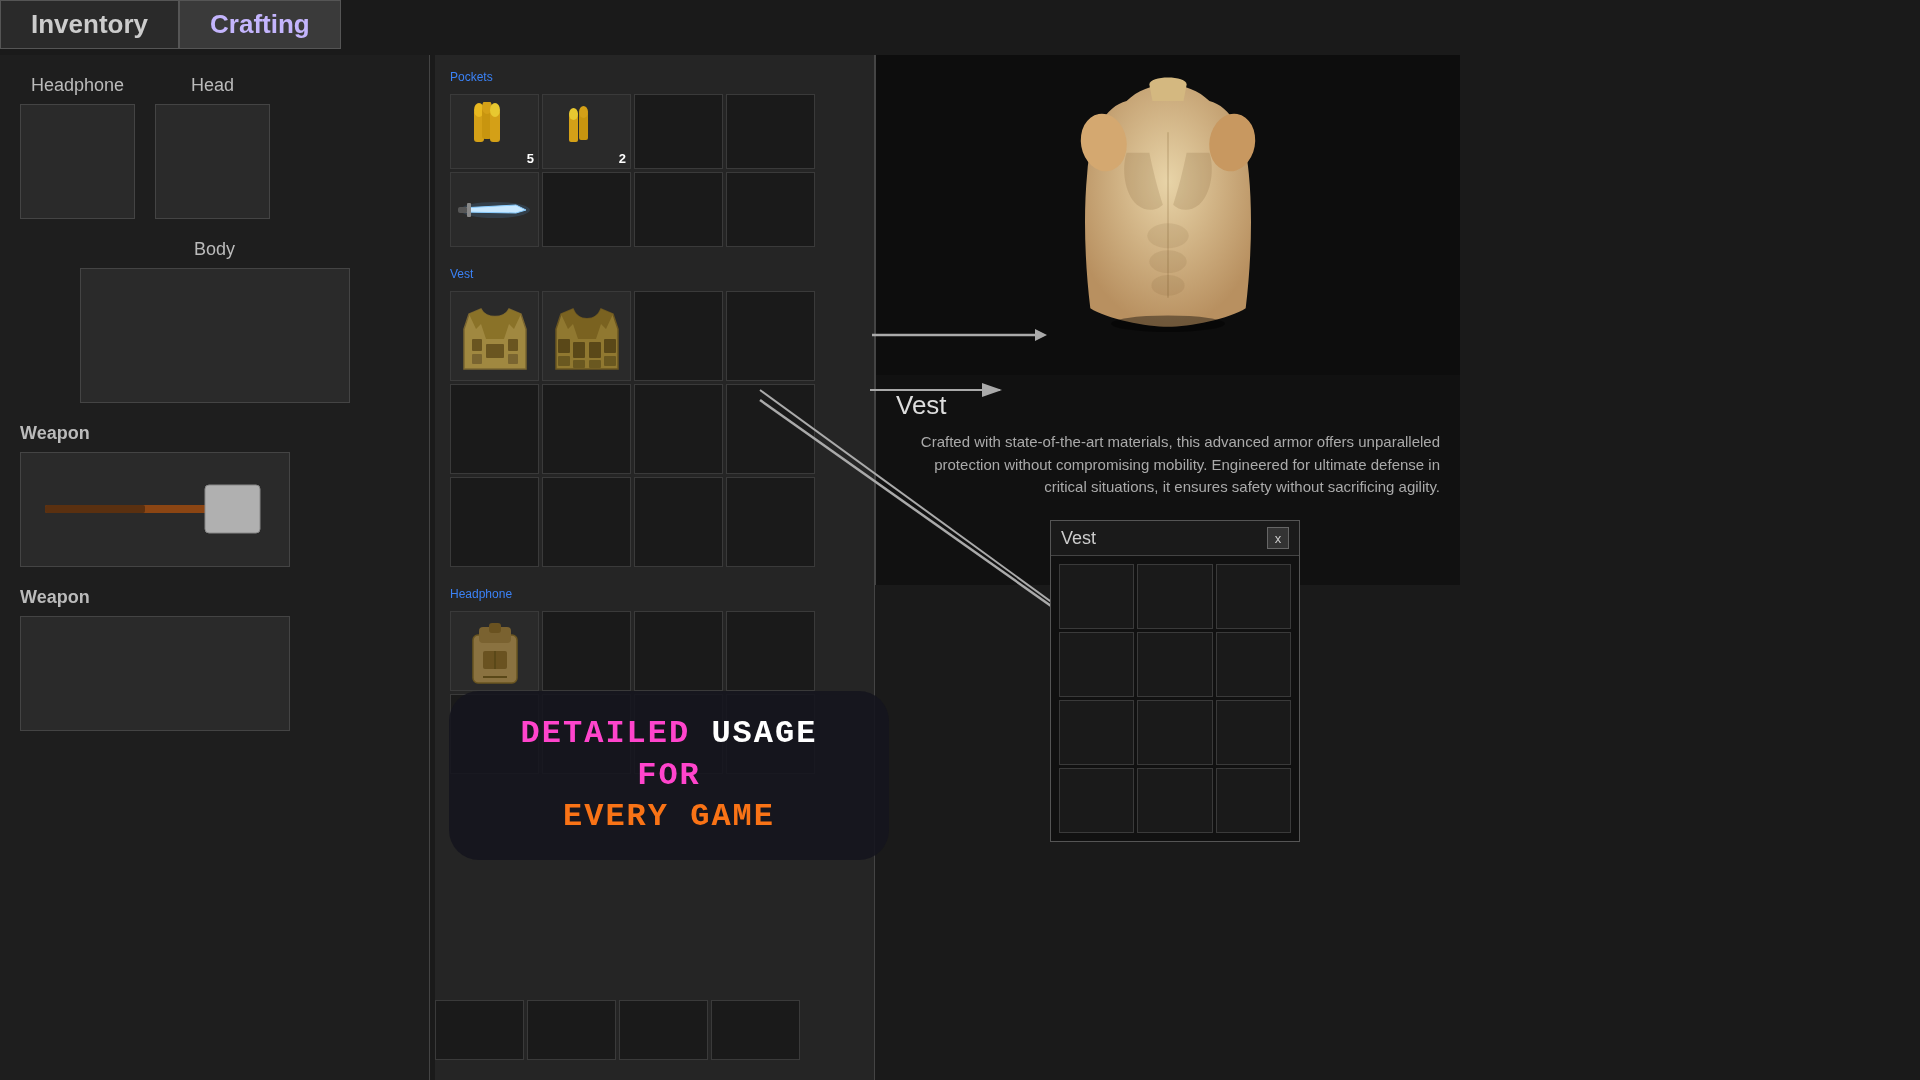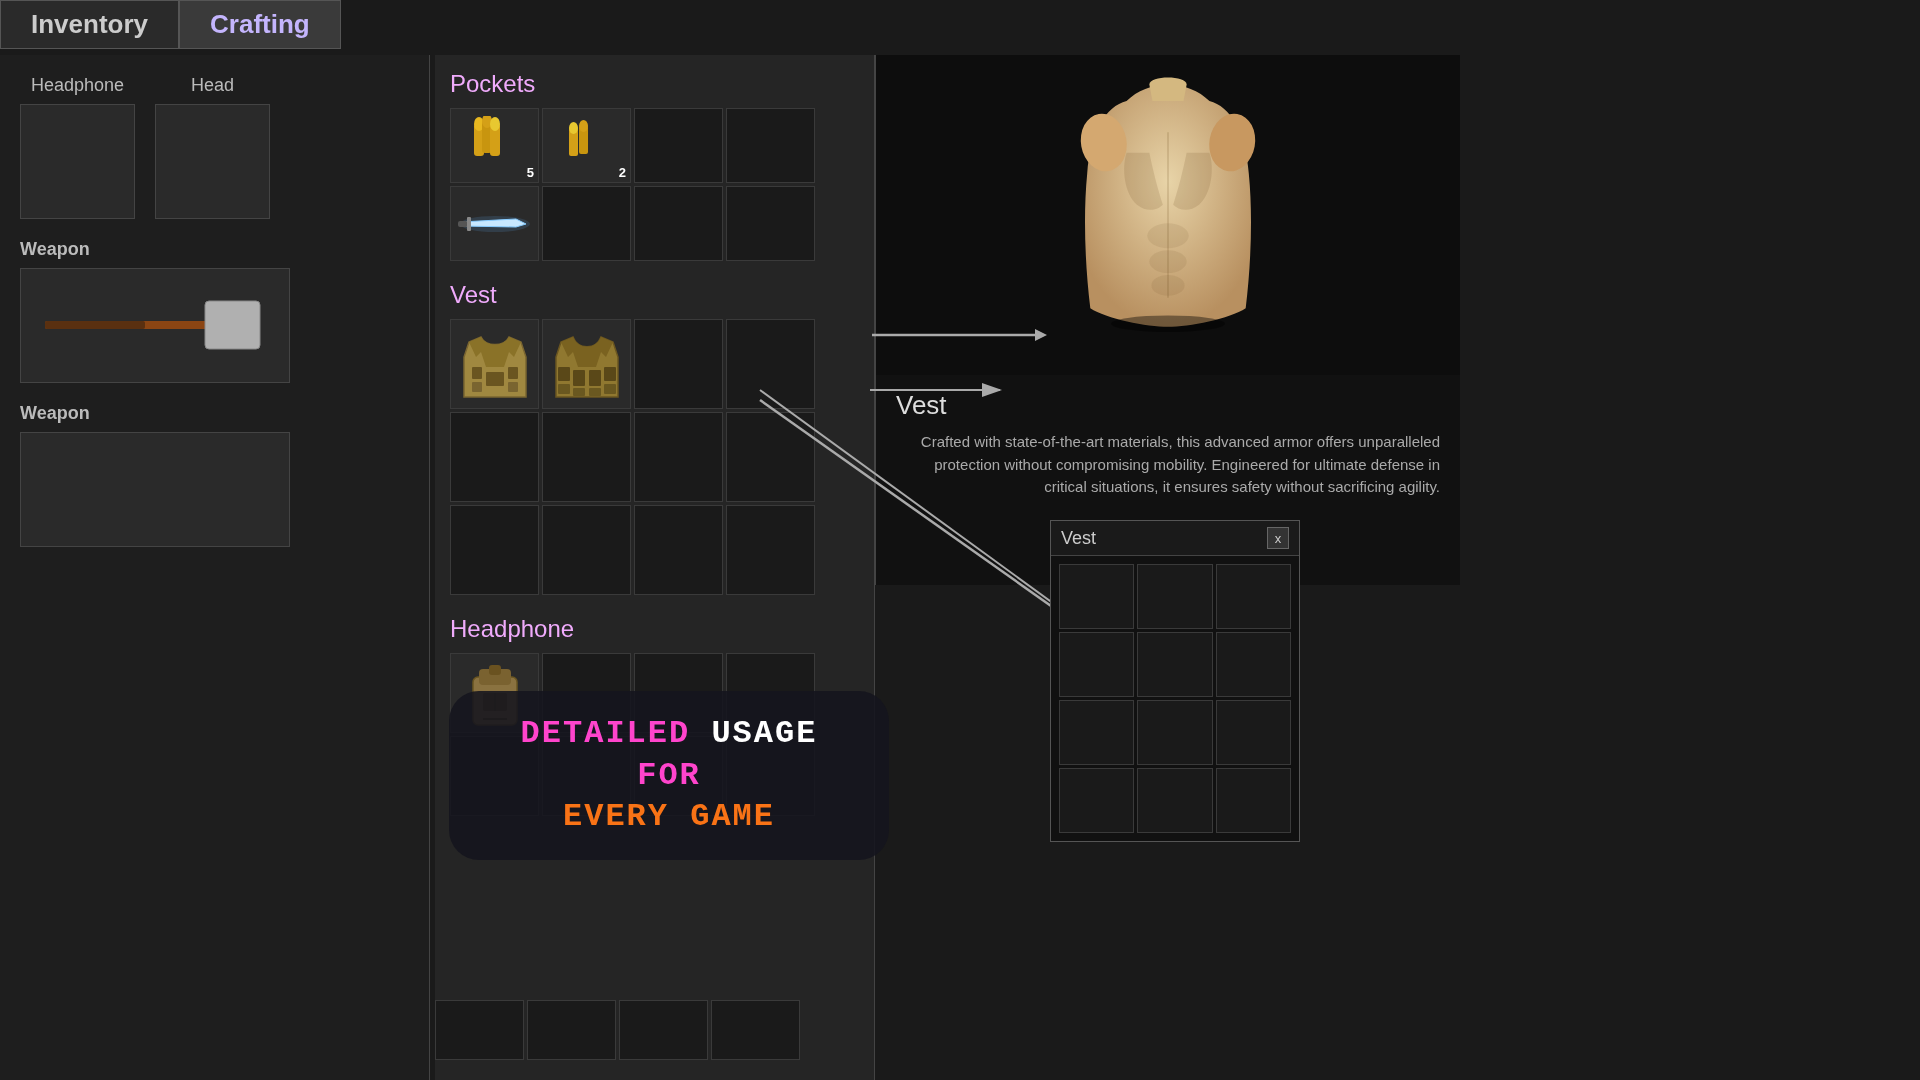--- a/index.html
+++ b/index.html
@@ -109,22 +109,22 @@
       top: 55px;
       left: 435px;
       width: 440px;
       height: 1025px;
       background: #252525;
       border-right: 1px solid #444;
       padding: 15px;
     }
 
     .inv-section-label {
-      font-size: 24px;
-      color: #f0abfc;
+      font-size: 12px;
+      color: #3b82f6;
       margin-bottom: 10px;
     }
 
     .grid-container {
       display: grid;
       gap: 3px;
       margin-bottom: 20px;
     }
     .grid-container.pockets-grid {
       grid-template-columns: repeat(4, 89px);
@@ -323,20 +323,24 @@
     <div class="equip-item">
       <div class="equip-label">Headphone</div>
       <div class="equip-slot"></div>
     </div>
     <div class="equip-item">
       <div class="equip-label">Head</div>
       <div class="equip-slot"></div>
     </div>
   </div>
 
+  <div class="equip-item" style="margin-bottom:20px;">
+    <div class="equip-label">Body</div>
+    <div class="equip-slot tall"></div>
+  </div>
 
   <div class="weapon-section">
     <div class="weapon-label">Weapon</div>
     <div class="weapon-slot">
 
       <svg class="hammer-container" width="240" height="80" viewBox="0 0 240 80">
 
         <rect x="10" y="35" width="170" height="8" rx="2" fill="#8B4513"></rect>
 
         <rect x="10" y="35" width="100" height="8" rx="2" fill="#5a3010"></rect>

